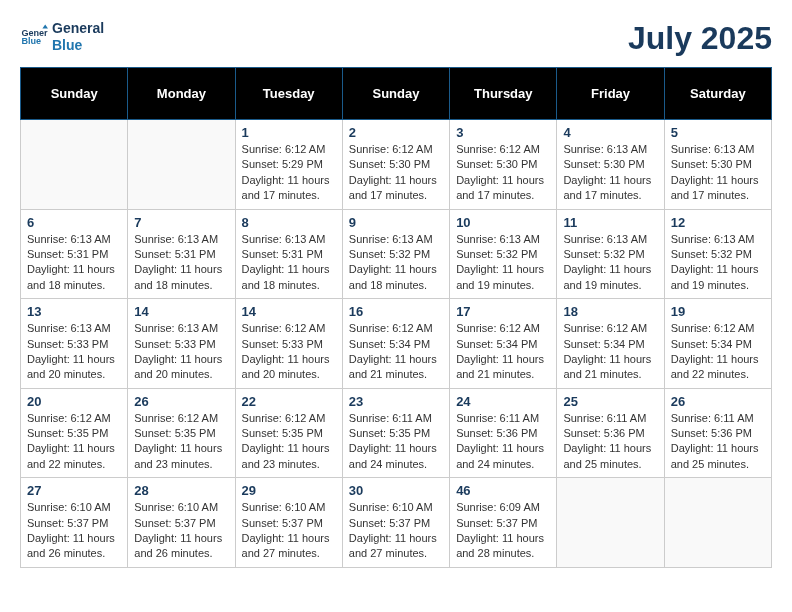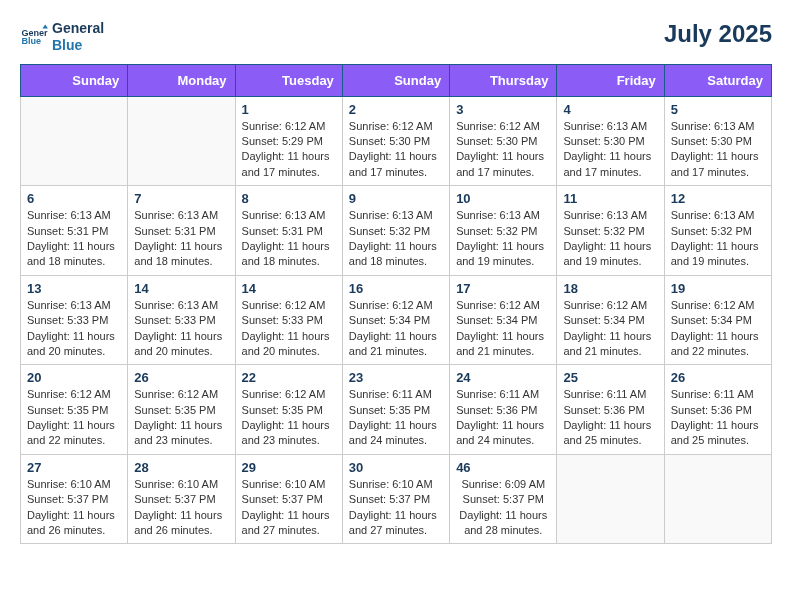--- a/index.html
+++ b/index.html
@@ -22,40 +22,40 @@
       gap: 4px;
     }
     .logo-icon {
       width: 28px;
       height: 28px;
     }
     .title-area {
       text-align: right;
     }
     .main-title {
-      font-size: 24px;
+      font-size: 32px;
       font-weight: bold;
       color: #1a3a5c;
     }
     .subtitle {
       font-size: 16px;
       color: #444;
     }
     .calendar {
       width: 100%;
       border-collapse: collapse;
       border: 1px solid #ccc;
     }
     .calendar th {
-      background-color: #8b5cf6;
+      background-color: #000000;
       color: #fff;
       font-size: 13px;
       font-weight: bold;
-      padding: 8px 8px;
-      text-align: right;
+      padding: 18px 8px;
+      text-align: center;
       border: 1px solid #1a5a8a;
     }
     .calendar td {
       vertical-align: top;
       padding: 5px 6px;
       font-size: 10.5px;
       color: #222;
       border: 1px solid #ccc;
       width: calc(100% / 7);
       min-height: 80px;
@@ -299,21 +299,21 @@
 Daylight: 11 hours and 27 minutes.</div>
         </td>
         <td>
           <span class="day-number">30</span>
           <div class="day-info" style="white-space: pre-line;">Sunrise: 6:10 AM
 Sunset: 5:37 PM
 Daylight: 11 hours and 27 minutes.</div>
         </td>
         <td>
           <span class="day-number">46</span>
-          <div class="day-info" style="white-space: pre-line; text-align: center;">Sunrise: 6:09 AM
+          <div class="day-info" style="white-space: pre-line;">Sunrise: 6:09 AM
 Sunset: 5:37 PM
 Daylight: 11 hours and 28 minutes.</div>
         </td>
         <td class="empty"></td>
         <td class="empty"></td>
       </tr>
     </tbody>
 </table>
 
 </body></html>

